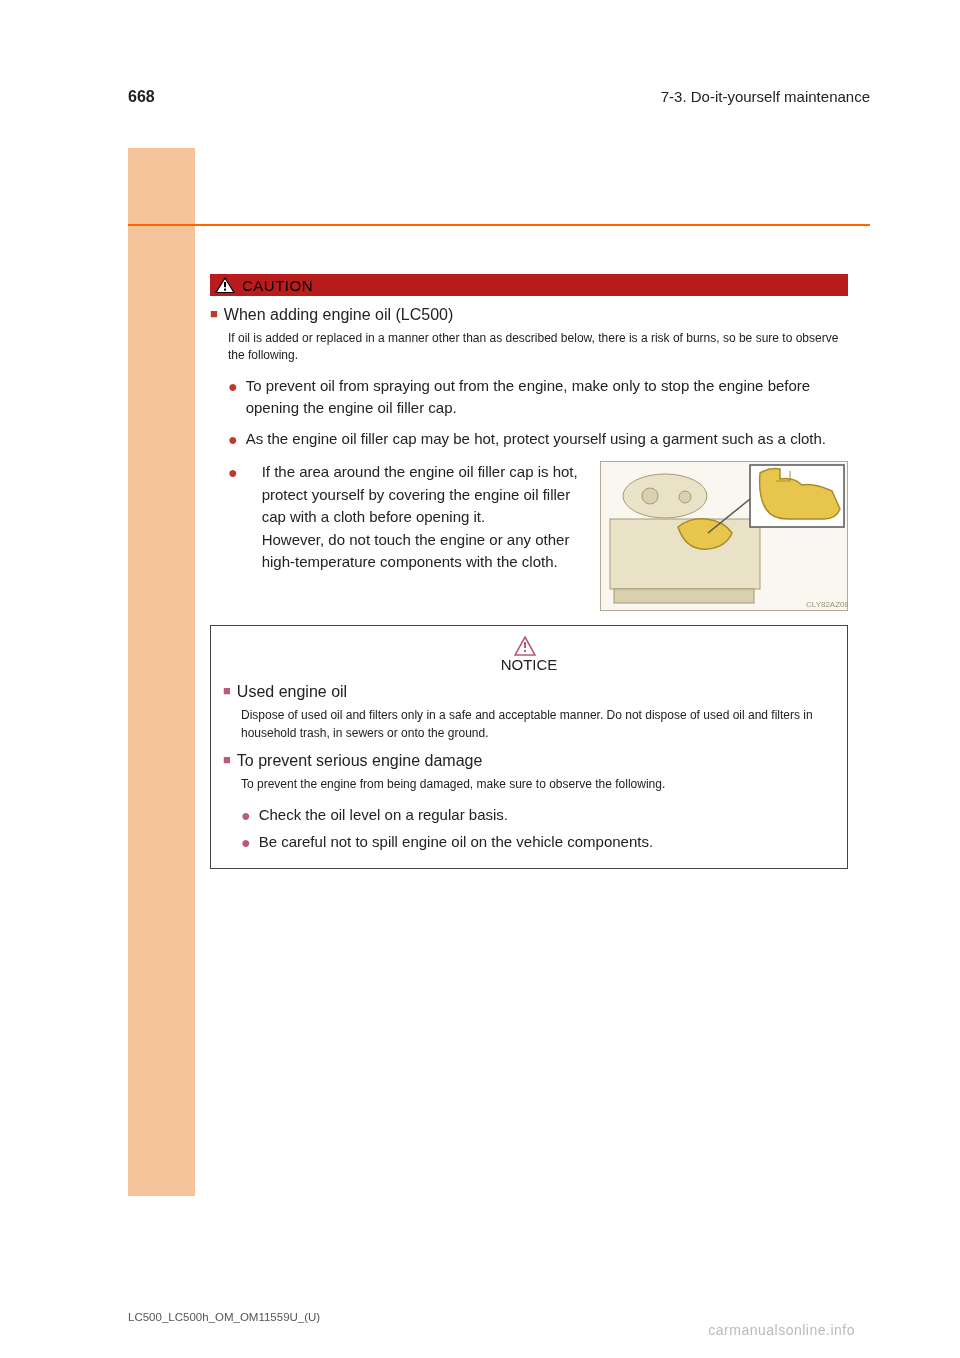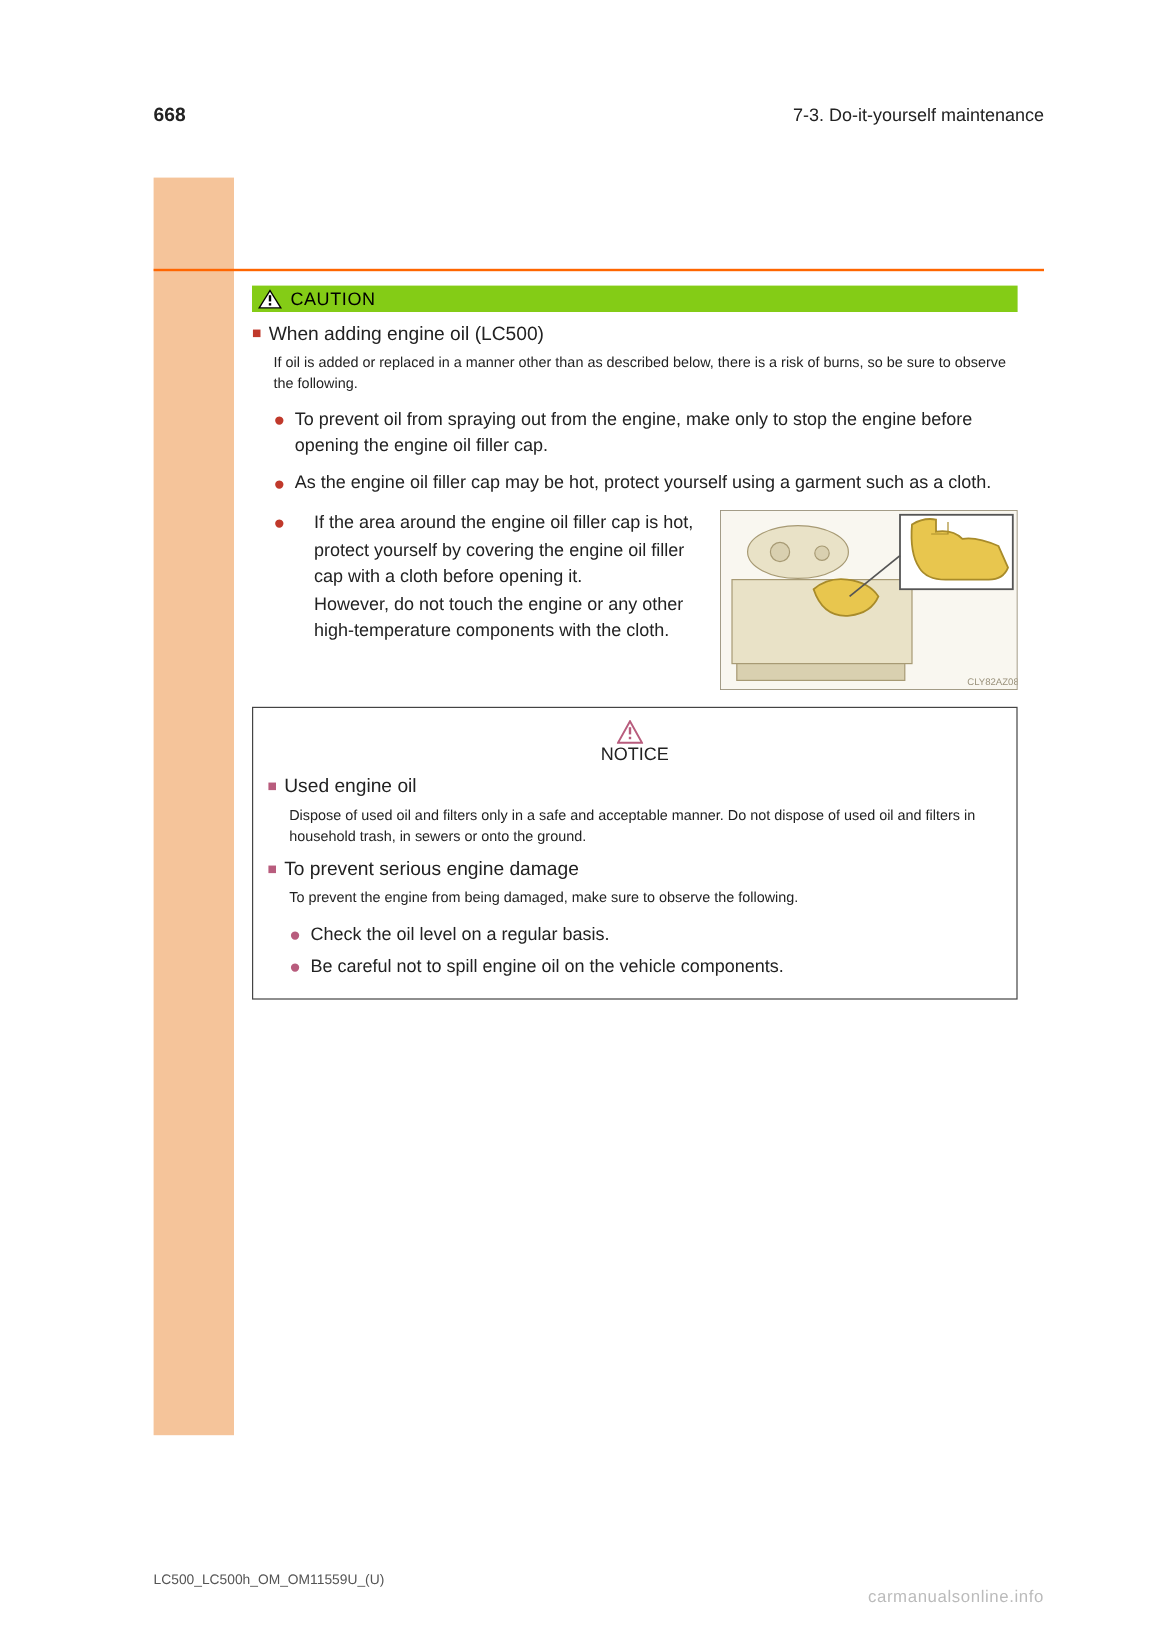--- a/index.html
+++ b/index.html
@@ -7,21 +7,21 @@
     .page { position: relative; width: 960px; height: 1358px; padding: 88px 90px 40px 128px; border-radius: 19px; }
     .sidebar { position: absolute; left: 128px; top: 148px; width: 67px; height: 1048px; background: #f5c49a; }
     .top-rule { position: absolute; left: 128px; top: 224px; right: 90px; border-top: 2px solid #ff6600; }
 
     .header-row { display: flex; justify-content: space-between; margin-bottom: 14px; }
     .pg { font-size: 16px; font-weight: bold; }
     .sec { font-size: 15px; }
 
     .content { position: absolute; left: 210px; right: 112px; top: 238px; }
 
-    .caution-bar { background: #84cc16; color: #000; padding: 2px 6px 2px 4px; margin-bottom: 10px; font-size: 15px; display: flex; align-items: center; }
+    .caution-bar { background: #b91c1c; color: #000; padding: 2px 6px 2px 4px; margin-bottom: 10px; font-size: 15px; display: flex; align-items: center; margin-top: 36px; }
     .caution-bar .tri-icon { width: 22px; height: 18px; margin-right: 6px; display: inline-flex; align-items: center; justify-content: center; }
     .caution-bar .tri-icon svg { display: block; }
     .caution-text { font-weight: normal; letter-spacing: 0.5px; }
 
     .sq { color: #c0392b; font-size: 13px; display: inline-block; margin-right: 6px; vertical-align: top; }
     .topic { font-size: 16px; margin-bottom: 6px; }
     .subtext { font-size: 12px; margin-left: 18px; margin-bottom: 10px; line-height: 1.45; }
 
     .bullet-row { display: flex; margin-left: 18px; margin-bottom: 10px; }
     .dot { color: #c0392b; font-size: 16px; margin-right: 8px; line-height: 1.45; }
@@ -32,21 +32,21 @@
     .figure { width: 248px; height: 150px; flex: 0 0 248px; }
     .figure svg { display: block; }
 
     .notice-frame { border: 1px solid #444; padding: 10px 12px 10px 12px; margin-top: 6px; }
     .notice-header { display: flex; align-items: center; font-size: 15px; font-weight: normal; margin-bottom: 10px; flex-direction: column; }
     .notice-tri { width: 22px; height: 20px; margin-right: 8px; }
     .n-sq { color: #b85c7d; font-size: 13px; display: inline-block; margin-right: 6px; vertical-align: top; }
     .n-dot { color: #b85c7d; font-size: 16px; margin-right: 8px; line-height: 1.45; }
     .n-bullet-row { display: flex; margin-left: 18px; margin-bottom: 4px; }
 
-    .watermark { position: absolute; bottom: 20px; right: 90px; font-size: 14px; color: #bbb; letter-spacing: 0.5px; }
+    .watermark { position: absolute; bottom: 20px; right: 105px; font-size: 14px; color: #bbb; letter-spacing: 0.5px; }
     .footnote { position: absolute; left: 128px; bottom: 35px; font-size: 11.5px; color: #555; }
   </style>
 </head>
 <body>
 
 <div class="page">
 
   <div class="header-row">
     <span class="pg">668</span>
     <span class="sec">7-3. Do-it-yourself maintenance</span>

